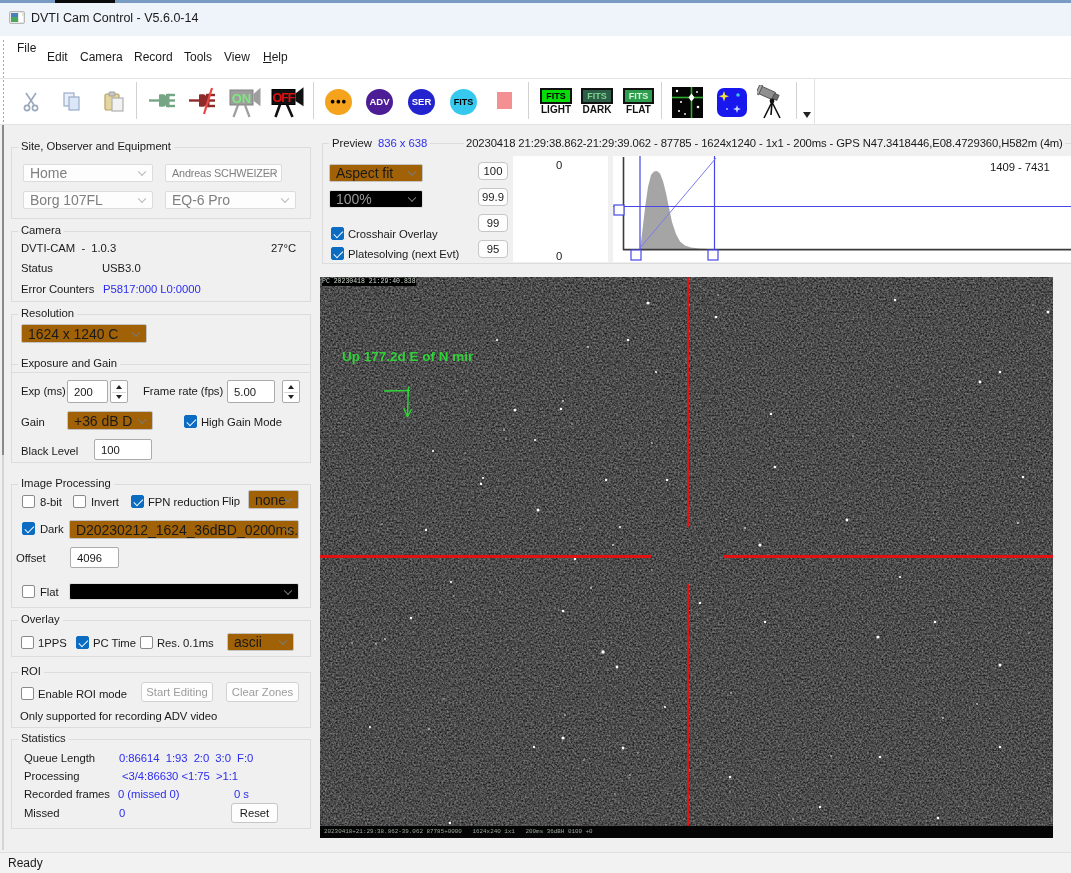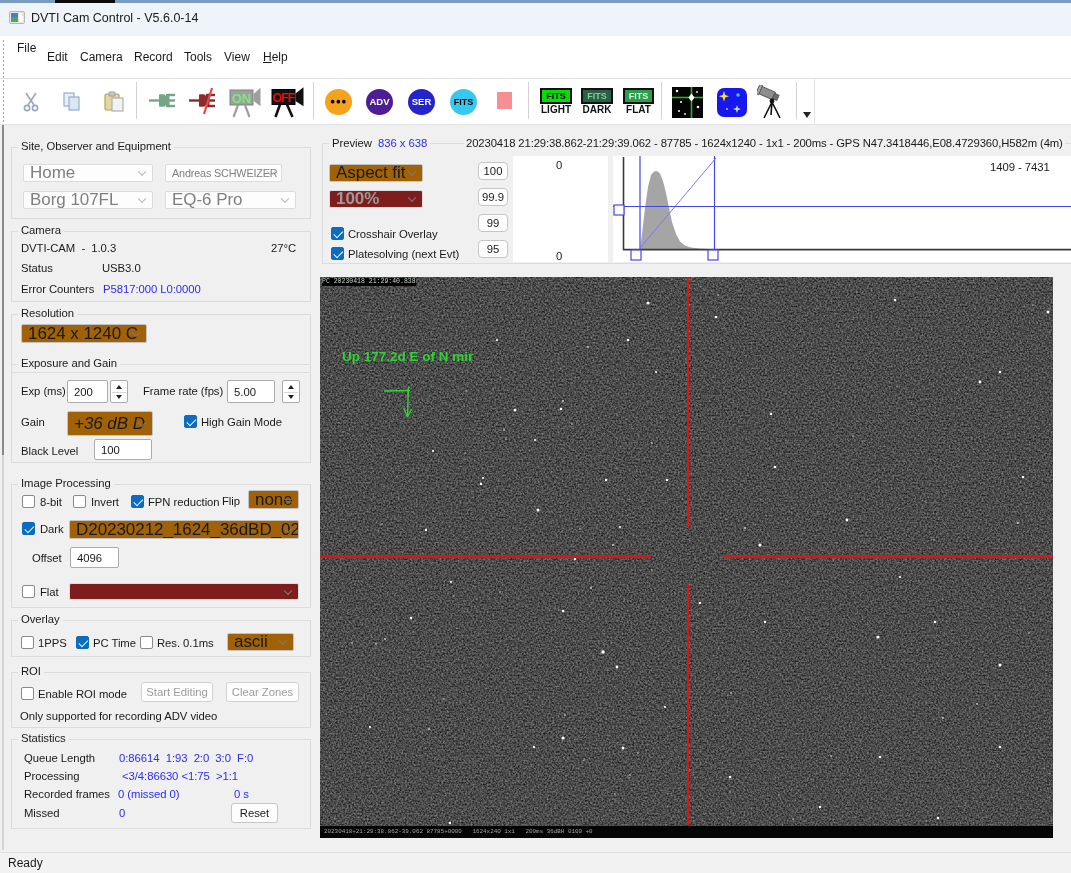--- a/index.html
+++ b/index.html
@@ -5,26 +5,26 @@
 * { margin:0; padding:0; box-sizing:border-box; }
 html,body { width:1071px; height:873px; overflow:hidden; }
 body { font-family:"Liberation Sans",sans-serif; font-size:12px; color:#1a1a1a; background:#f0f0f0; }
 .abs { position:absolute; }
 #root { position:relative; width:1071px; height:873px; }
 
 .grp { position:absolute; border:1px solid #dcdcdc; }
 .gtl { position:absolute; top:-8px; left:6px; background:#f0f0f0; padding:0 3px; white-space:nowrap; font-size:11.3px; letter-spacing:-0.05px; }
 
 .cb { position:absolute; background:#a16207; border:1px solid #c3c3c3; border-radius:2px; white-space:nowrap; overflow:hidden; }
-.cb .tx { position:absolute; left:6px; top:50%; transform:translateY(-50%); font-size:17px; letter-spacing:-0.05px; }
+.cb .tx { position:absolute; left:6px; top:50%; transform:translateY(-50%); font-size:14px; letter-spacing:-0.05px; }
 .cb .ch { position:absolute; right:7px; top:50%; width:6px; height:6px; border-right:1.2px solid #7a7a7a; border-bottom:1.2px solid #7a7a7a; transform:translateY(-70%) rotate(45deg); }
 .cb.dis { background:#fdfdfd; border-color:#dcdcdc; }
 .cb.dis .tx { color:#7f7f7f; }
 .cb.dis .ch { border-color:#b8b8b8; }
-.cb.gray { background:#7f1d1d; border-color:#dedede;font-weight:bold; }
+.cb.gray { background:#000000; border-color:#dedede; }
 .cb.gray .tx { color:#9a9a9a; }
 
 .ck { position:absolute; width:13px; height:13px; border:1px solid #8a8a8a; border-radius:2px; background:#fff; }
 .ck.on { background:#0b6cc1; border-color:#0b6cc1; }
 .ck.on:after { content:""; position:absolute; left:2px; top:2.8px; width:7.6px; height:4.2px; border-left:1.7px solid #fff; border-bottom:1.7px solid #fff; transform:rotate(-45deg); transform-origin:center; }
 .lb { position:absolute; white-space:nowrap; font-size:11.3px; letter-spacing:-0.05px; }
 
 .tb { position:absolute; background:#fff; border:1px solid #ababab; border-radius:2px; }
 .tb span { position:absolute; left:6px; top:50%; transform:translateY(-50%); font-size:11.3px; }
 
@@ -228,21 +228,21 @@
         <i></i>
       </div>
   <div class="lb" style="left:143px;top:385px;">Frame rate (fps)</div>
   <div class="tb" style="left:227px;top:380px;width:48px;height:23px;">
         <span>5.00</span>
       </div>
   <div class="sp" style="left:282px;top:380px;height:23px;">
         <i></i>
       </div>
   <div class="lb" style="left:21px;top:416px;">Gain</div>
-  <div class="cb" style="left:67px;top:411px;width:86px;height:25px;font-style:italic;">
+  <div class="cb" style="left:67px;top:411px;width:86px;height:19px;">
         <span class="tx">+36 dB D</span>
         <i class="ch"></i>
       </div>
   <div class="ck on" style="left:184px;top:415px;"></div>
   <div class="lb" style="left:201px;top:416px;">High Gain Mode</div>
   <div class="lb" style="left:21px;top:445px;">Black Level</div>
   <div class="tb" style="left:94px;top:439px;width:58px;height:21px;">
         <span>100</span>
       </div>
 
@@ -259,21 +259,21 @@
   <div class="cb" style="left:248px;top:490px;width:51px;height:19px;">
         <span class="tx">none</span>
         <i class="ch"></i>
       </div>
   <div class="ck on" style="left:22px;top:522px;"></div>
   <div class="lb" style="left:40px;top:523px;">Dark</div>
   <div class="cb" style="left:69px;top:520px;width:230px;height:19px;">
         <span class="tx">D20230212_1624_36dBD_0200ms.fits</span>
         <i class="ch"></i>
       </div>
-  <div class="lb" style="left:32px;top:552px;">Offset</div>
+  <div class="lb" style="left:16px;top:552px;">Offset</div>
   <div class="tb" style="left:70px;top:547px;width:49px;height:21px;">
         <span>4096</span>
       </div>
   <div class="ck" style="left:22px;top:585px;"></div>
   <div class="lb" style="left:40px;top:586px;">Flat</div>
   <div class="cb gray" style="left:69px;top:583px;width:230px;height:17px;">
         <span class="tx"></span>
         <i class="ch"></i>
       </div>
 

